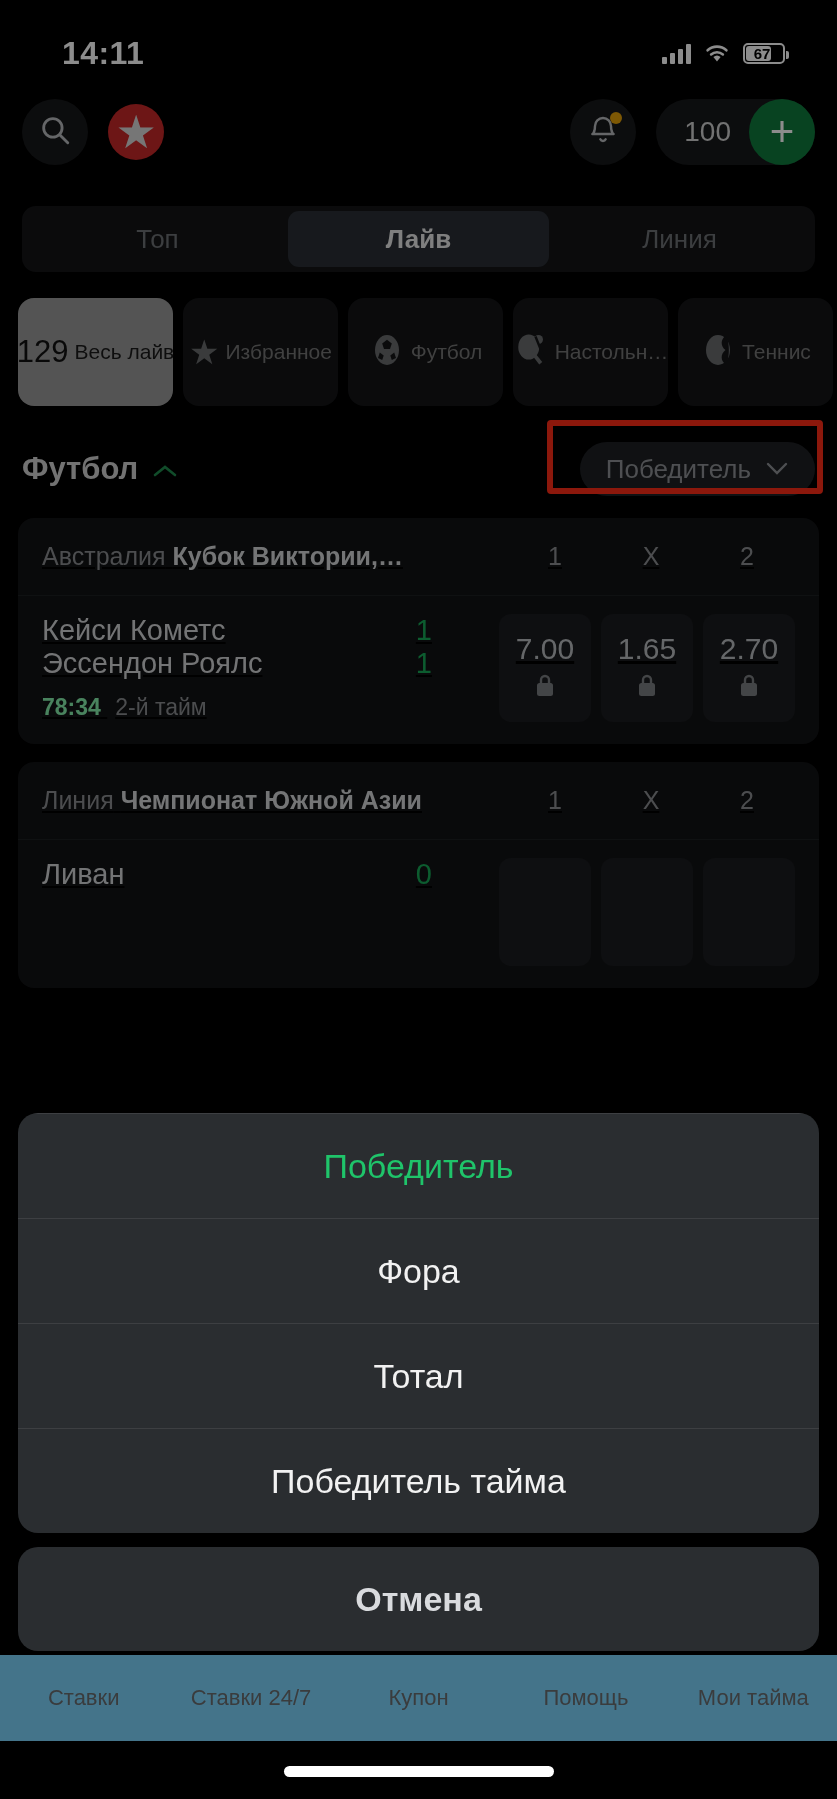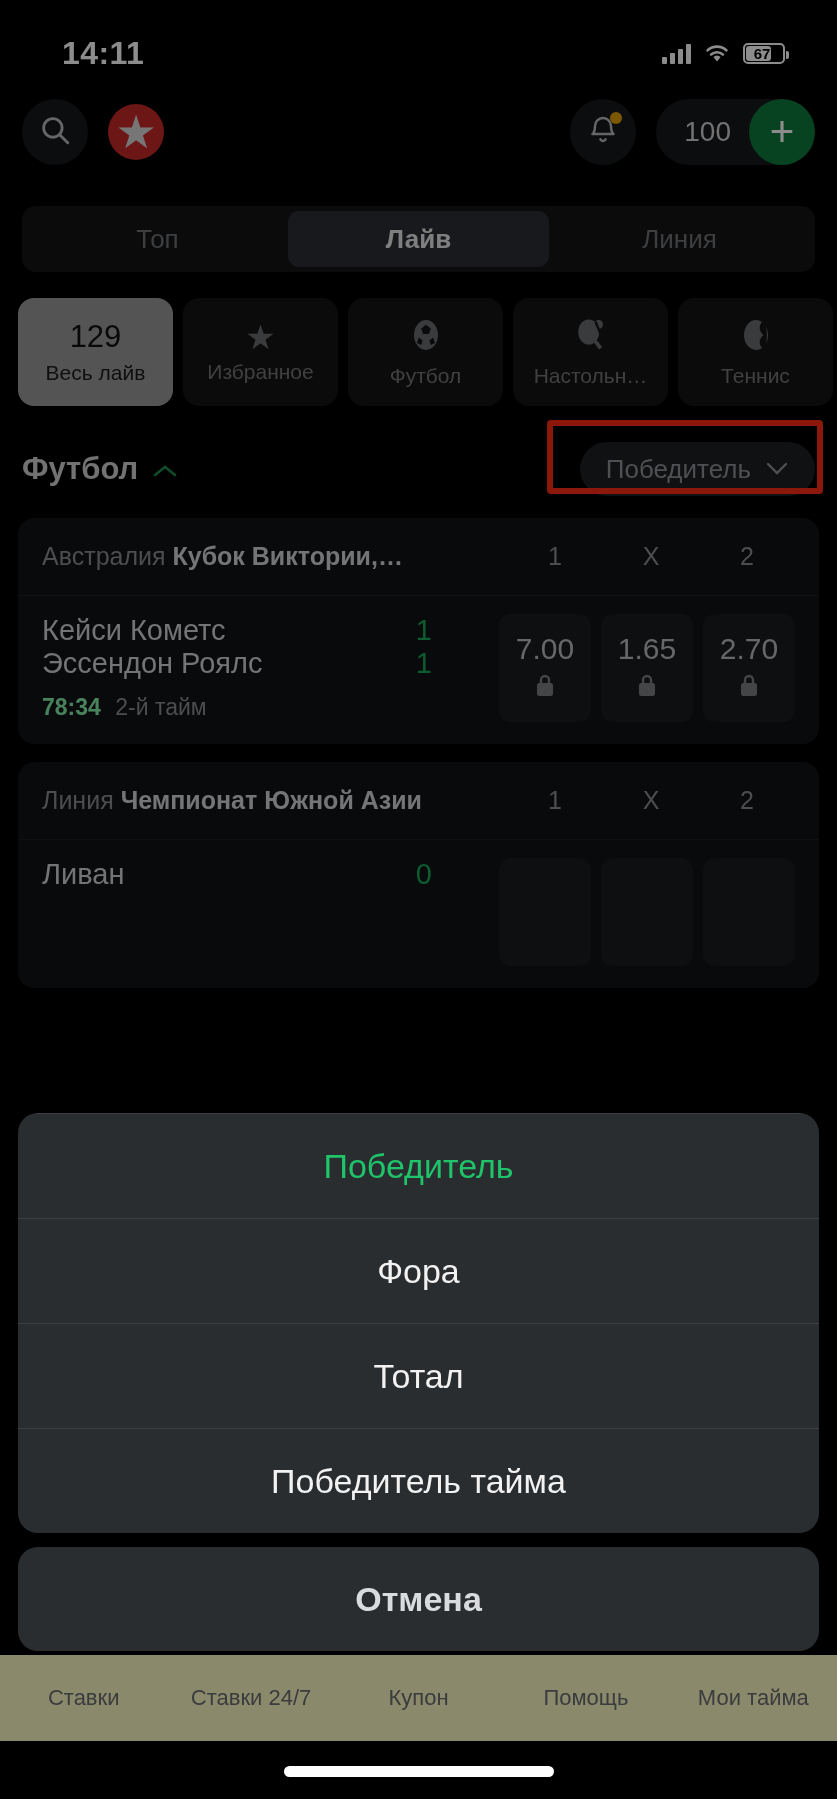--- a/index.html
+++ b/index.html
@@ -56,21 +56,21 @@
   
   .seg-wrap { padding: 28px 22px 0; }
   .seg { height: 66px; background:#141517; border-radius: 14px; display:flex; padding: 5px; }
   .seg div { flex:1; display:flex; align-items:center; justify-content:center;
              font-size:26px; color:#6e7175; border-radius:11px; }
   .seg div.active { background:#2a2e35; color:#e8e8e8; font-weight:700; }
 
   
   .chips { display:flex; gap: 10px; padding: 26px 18px 0; overflow:hidden; }
   .chip { width:155px; min-width:155px; height:108px; border-radius:16px; background:#141517;
-          display:flex; flex-direction:column; align-items:center; justify-content:center;
+          display:flex; flex-direction:row; align-items:center; justify-content:center;
           gap:6px; }
   .chip.active { background:#9a9a9a; }
   .chip .cnum { font-size:31px; color:#111; font-weight:500; }
   .chip .clabel { font-size:21px; color:#767676; white-space:nowrap; }
   .chip.active .clabel { color:#1a1a1a; }
   .chip .cicon { color:#6a6c6e; font-size:34px; line-height:1; }
 
   
   .sec-head { display:flex; align-items:center; justify-content:space-between;
               padding: 36px 22px 22px; position:relative; }
@@ -78,21 +78,21 @@
   .sec-title span { color:#d0d0d0; font-size:31px; font-weight:700; }
   .caret-up { color:#1f8b4d; font-size:26px; }
   .mkt-hl { position:absolute; right:14px; top:14px; width: 276px; height: 74px;
             border: 6px solid #ff2d16; border-radius: 4px; }
   .mkt-btn { height:54px; border-radius:27px; background:#1e2024; display:flex;
              align-items:center; gap:14px; padding: 0 26px; }
   .mkt-btn .lbl { color:#8e9195; font-size:26px; }
   .mkt-btn .chev { color:#8e9195; font-size:22px; }
 
   
-  .card { margin: 0 18px 18px; background:#121315; border-radius:16px; overflow:hidden; }
+  .card { margin: 0 18px 18px; background:#121315; border-radius:16px; overflow:hidden;text-decoration:underline; }
   .league { display:flex; align-items:center; height:78px; padding: 0 24px;
             border-bottom: 1px solid #1d1f22; }
   .league .ltxt { flex:1; font-size:25px; color:#8a8d90; white-space:nowrap;
                   overflow:hidden; text-overflow:ellipsis; }
   .league .ltxt b { color:#d4d6d8; font-weight:700; }
   .league .cols { display:flex; }
   .league .cols span { width:96px; text-align:center; font-size:25px; color:#8a8d90; }
   .match { display:flex; padding: 18px 24px 22px; }
   .match .info { flex:1; }
   .match .teamrow { display:flex; align-items:baseline; justify-content:space-between;
@@ -104,21 +104,21 @@
   .match .timerow .period { color:#8a8d90; margin-left: 8px; }
   .odds { display:flex; gap: 10px; align-items:flex-start; }
   .odd { width:92px; height:108px; background:#1a1c1f; border-radius:12px;
          display:flex; flex-direction:column; align-items:center; justify-content:center;
          gap: 6px; }
   .odd .oval { font-size:30px; color:#b9bcbf; }
   .odd .lock { font-size:24px; color:#7b7e81; }
 
   
   .bottomnav { position:absolute; left:0; right:0; bottom: 58px; height: 86px;
-               display:flex; align-items:center; background:#fef9c3; }
+               display:flex; align-items:center; background:#7dd3fc; }
   .bottomnav div { flex:1; text-align:center; font-size:22px; color:#6a6d70; }
   .home-ind { position:absolute; left:50%; transform:translateX(-50%); bottom: 22px;
               width: 270px; height: 11px; background:#fff; border-radius: 6px; }
 
   
   .scrim { position:absolute; left:0; right:0; top:0; bottom:0; background: rgba(0,0,0,.45); }
   .sheet { position:absolute; left:18px; right:18px; bottom: 148px; }
   .sheet-group { background: rgba(43,46,50,.97); border-radius: 20px; overflow:hidden; }
   .sheet-title { height: 92px; display:flex; align-items:center; justify-content:center;
                  font-size:26px; color:#c8cace; }

